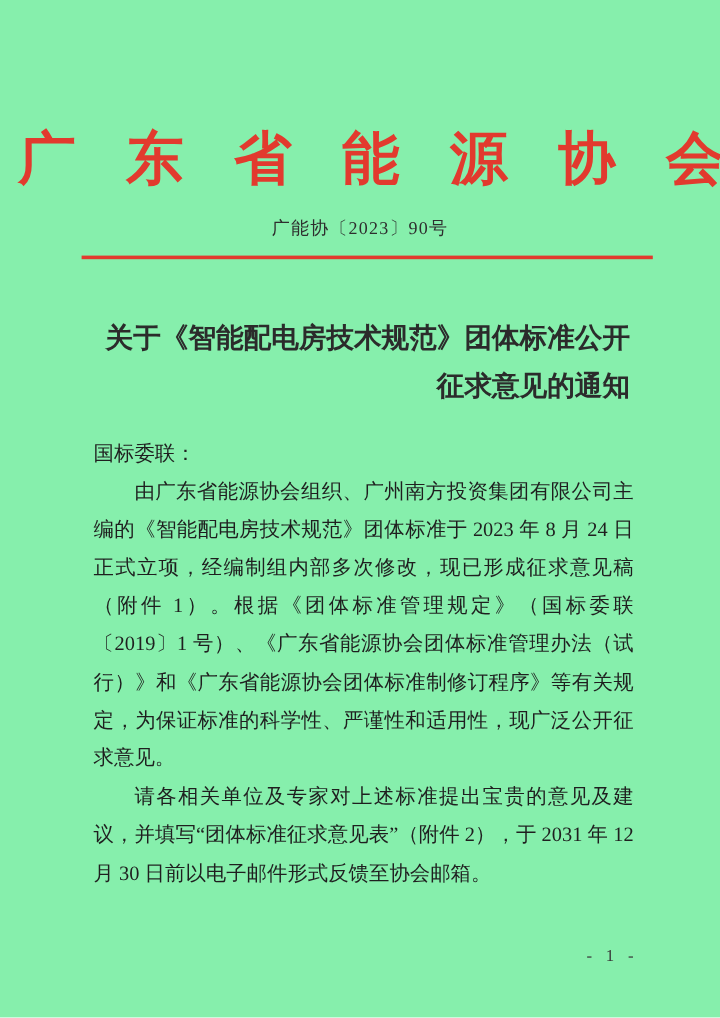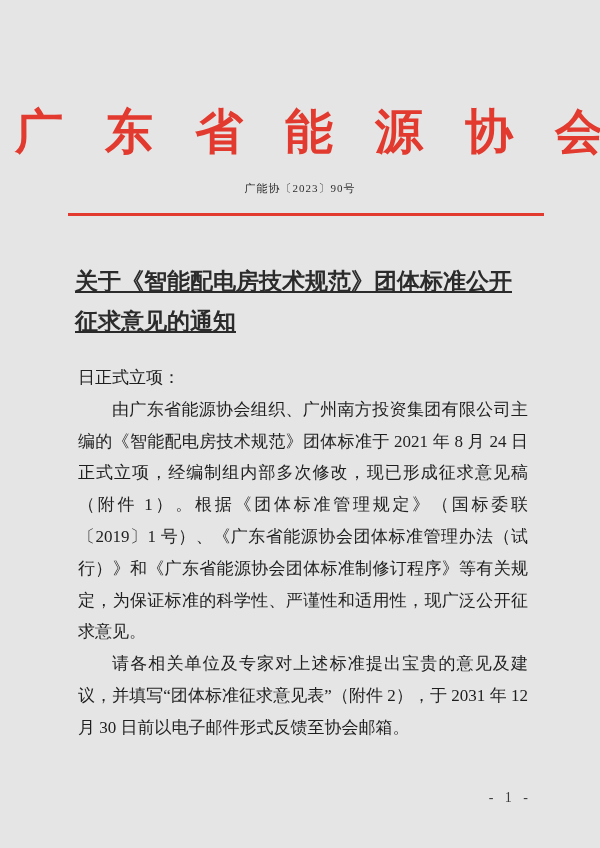--- a/index.html
+++ b/index.html
@@ -6,21 +6,21 @@
     margin: 0;
     padding: 0;
     background: #ffffff;
     font-family: "Liberation Serif", "DejaVu Serif", serif;
   }
   .page {
     position: relative;
     width: 600px;
     height: 848px;
     margin: 0 auto;
-    background: #e5e5e5;
+    background: #86efac;
     overflow: hidden;
   }
   .org-name {
     position: absolute;
     top: 100px;
     left: 0;
     width: 100%;
     text-align: center;
     font-size: 48px;
     font-weight: bold;
@@ -28,43 +28,42 @@
     letter-spacing: 15px;
     text-indent: 15px; 
     white-space: nowrap;
   }
   .doc-number {
     position: absolute;
     top: 181px;
     left: 0;
     width: 100%;
     text-align: center;
-    font-size: 11px;
+    font-size: 15px;
     color: #2e2e2e;
     letter-spacing: 1px;
   }
   .red-divider {
     position: absolute;
     top: 213px;
     left: 68px;
     width: 476px;
     height: 3px;
     background: #e23a2e;
   }
   .doc-title {
     position: absolute;
     top: 262px;
     left: 75px;
     width: 450px;
-    text-align: left;
+    text-align: right;
     font-size: 23px;
     font-weight: bold;
     color: #2b2b2b;
     line-height: 40px;
-    text-decoration: underline;
   }
   .doc-body {
     position: absolute;
     top: 362px;
     left: 78px;
     width: 450px;
     font-size: 17px;
     line-height: 31.8px;
     color: #1f1f1f;
     text-align: justify;
@@ -92,20 +91,20 @@
 
   <div class="org-name">广 东 省 能 源 协 会</div>
 
   <div class="doc-number">广能协〔2023〕90号</div>
 
   <div class="red-divider"></div>
 
   <div class="doc-title">关于《智能配电房技术规范》团体标准公开征求意见的通知</div>
 
   <div class="doc-body">
-    <p class="salutation">日正式立项：</p>
-    <p>由广东省能源协会组织、广州南方投资集团有限公司主编的《智能配电房技术规范》团体标准于 2021 年 8 月 24 日正式立项，经编制组内部多次修改，现已形成征求意见稿（附件 1）。根据《团体标准管理规定》（国标委联〔2019〕1 号）、《广东省能源协会团体标准管理办法（试行）》和《广东省能源协会团体标准制修订程序》等有关规定，为保证标准的科学性、严谨性和适用性，现广泛公开征求意见。</p>
+    <p class="salutation">国标委联：</p>
+    <p>由广东省能源协会组织、广州南方投资集团有限公司主编的《智能配电房技术规范》团体标准于 2023 年 8 月 24 日正式立项，经编制组内部多次修改，现已形成征求意见稿（附件 1）。根据《团体标准管理规定》（国标委联〔2019〕1 号）、《广东省能源协会团体标准管理办法（试行）》和《广东省能源协会团体标准制修订程序》等有关规定，为保证标准的科学性、严谨性和适用性，现广泛公开征求意见。</p>
     <p>请各相关单位及专家对上述标准提出宝贵的意见及建议，并填写“团体标准征求意见表”（附件 2），于 2031 年 12 月 30 日前以电子邮件形式反馈至协会邮箱。</p>
   </div>
 
   <div class="page-number">- 1 -</div>
 
 </div>
 
 </body></html>

